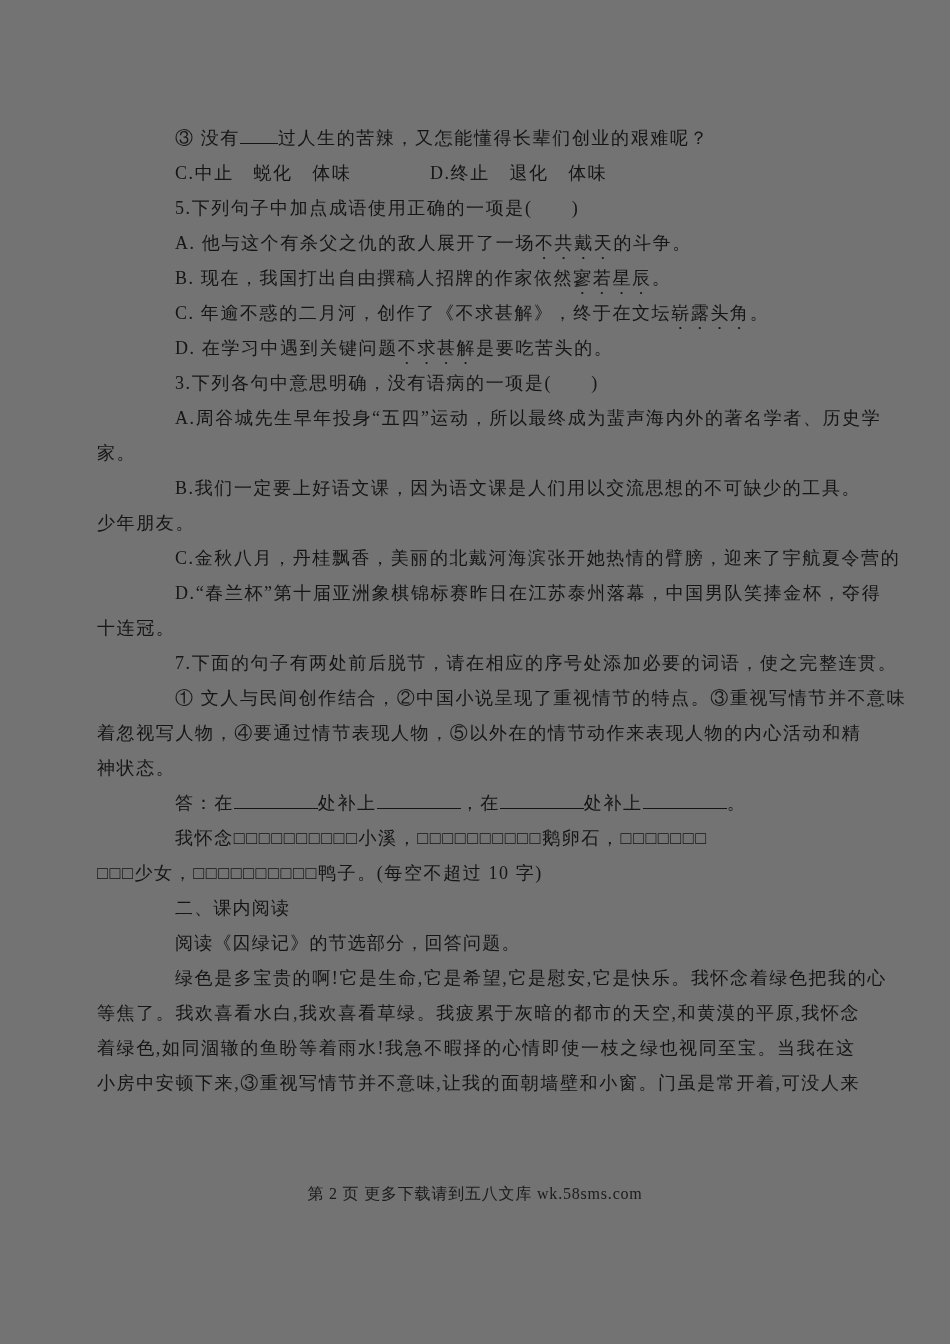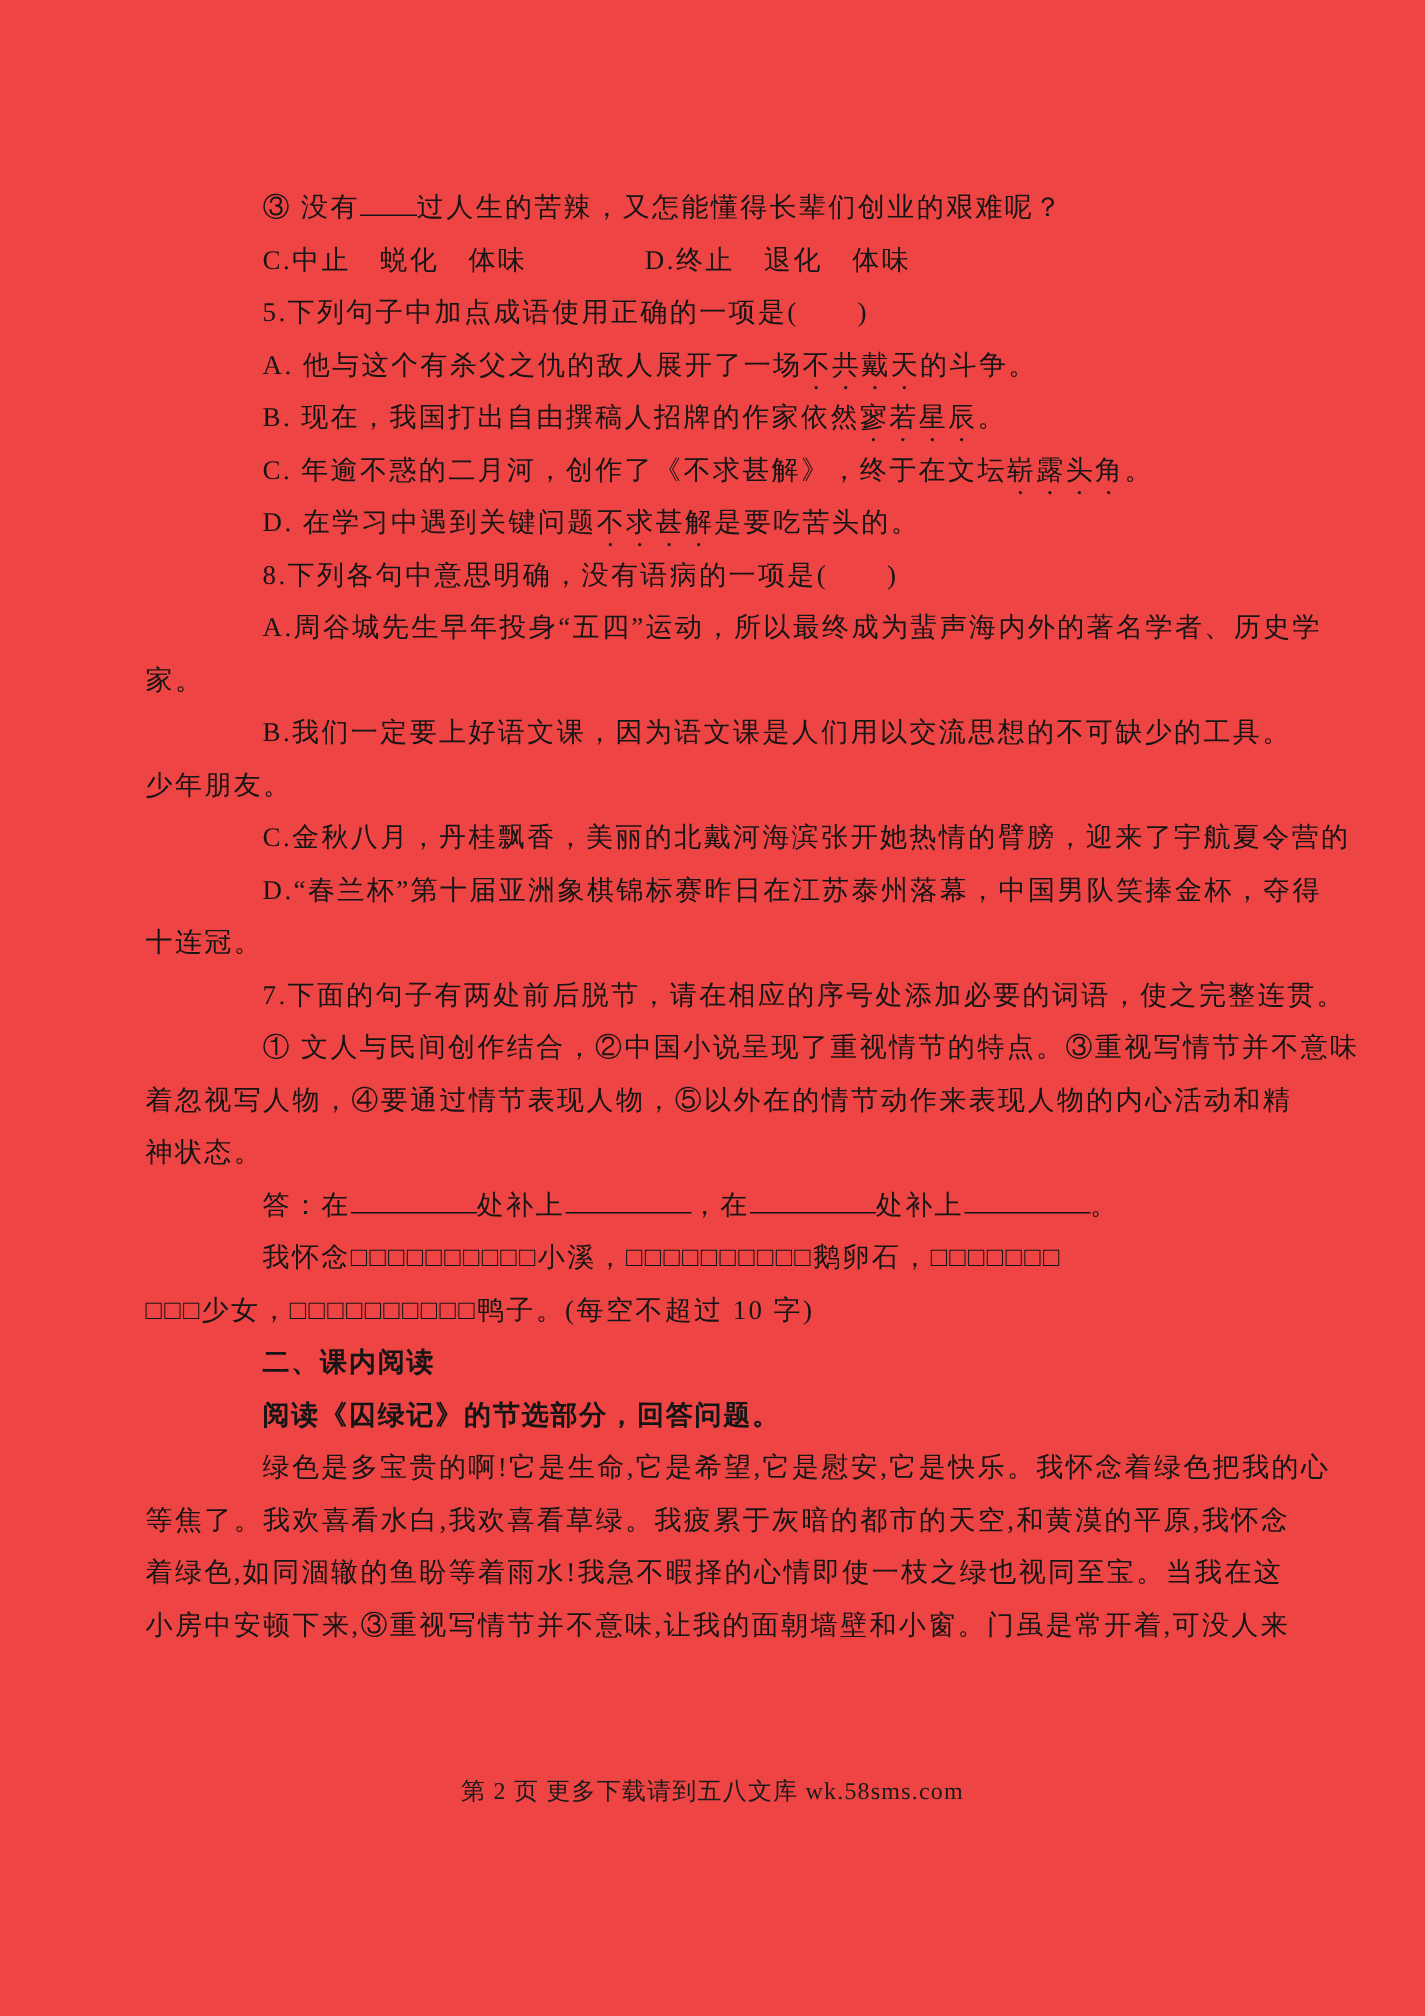--- a/index.html
+++ b/index.html
@@ -4,21 +4,21 @@
 <style>
   html, body {
     margin: 0;
     padding: 0;
     background: #ffffff;
   }
   .page {
     position: relative;
     width: 950px;
     height: 1344px;
-    background: #ef4444;
+    background: #737373;
     overflow: hidden;
     font-family: "Liberation Serif", "DejaVu Serif", serif;
     color: #151515;
   }
   .doc {
     position: absolute;
     left: 97px;
     top: 121px;
     width: 762px;
     font-size: 18px;
@@ -26,21 +26,21 @@
     letter-spacing: 1.6px;
   }
   .line {
     white-space: nowrap;
     height: 35px;
   }
   .line.indent {
     padding-left: 78px;
   }
   .line.bold {
-    font-weight: bold;
+    font-weight: normal;
     font-family: "Liberation Sans", "DejaVu Sans", sans-serif;
     letter-spacing: 1.2px;
   }
   .seg { letter-spacing: inherit; }
   .em-dots {
     -webkit-text-emphasis: filled dot #151515;
     -webkit-text-emphasis-position: under right;
     text-emphasis: filled dot #151515;
     text-emphasis-position: under right;
   }
@@ -67,21 +67,21 @@
 
 <div class="page">
   <div class="doc">
       <div class="line indent"><span class="seg">③ 没有</span><span class="blank" style="width: 38px;"></span><span class="seg">过人生的苦辣，又怎能懂得长辈们创业的艰难呢？</span></div>
       <div class="line indent"><span class="seg">C.中止　蜕化　体味　　　　D.终止　退化　体味</span></div>
       <div class="line indent"><span class="seg">5.下列句子中加点成语使用正确的一项是(　　)</span></div>
       <div class="line indent"><span class="seg">A. 他与这个有杀父之仇的敌人展开了一场</span><span class="seg em-dots">不共戴天</span><span class="seg">的斗争。</span></div>
       <div class="line indent"><span class="seg">B. 现在，我国打出自由撰稿人招牌的作家依然</span><span class="seg em-dots">寥若星辰</span><span class="seg">。</span></div>
       <div class="line indent"><span class="seg">C. 年逾不惑的二月河，创作了《不求甚解》，终于在文坛</span><span class="seg em-dots">崭露头角</span><span class="seg">。</span></div>
       <div class="line indent"><span class="seg">D. 在学习中遇到关键问题</span><span class="seg em-dots">不求甚解</span><span class="seg">是要吃苦头的。</span></div>
-      <div class="line indent"><span class="seg">8.下列各句中意思明确，没有语病的一项是(　　)</span></div>
+      <div class="line indent"><span class="seg">3.下列各句中意思明确，没有语病的一项是(　　)</span></div>
       <div class="line indent"><span class="seg">A.周谷城先生早年投身“五四”运动，所以最终成为蜚声海内外的著名学者、历史学</span></div>
       <div class="line"><span class="seg">家。</span></div>
       <div class="line indent"><span class="seg">B.我们一定要上好语文课，因为语文课是人们用以交流思想的不可缺少的工具。</span></div>
       <div class="line"><span class="seg">少年朋友。</span></div>
       <div class="line indent"><span class="seg">C.金秋八月，丹桂飘香，美丽的北戴河海滨张开她热情的臂膀，迎来了宇航夏令营的</span></div>
       <div class="line indent"><span class="seg">D.“春兰杯”第十届亚洲象棋锦标赛昨日在江苏泰州落幕，中国男队笑捧金杯，夺得</span></div>
       <div class="line"><span class="seg">十连冠。</span></div>
       <div class="line indent"><span class="seg">7.下面的句子有两处前后脱节，请在相应的序号处添加必要的词语，使之完整连贯。</span></div>
       <div class="line indent"><span class="seg">① 文人与民间创作结合，②中国小说呈现了重视情节的特点。③重视写情节并不意味</span></div>
       <div class="line"><span class="seg">着忽视写人物，④要通过情节表现人物，⑤以外在的情节动作来表现人物的内心活动和精</span></div>

